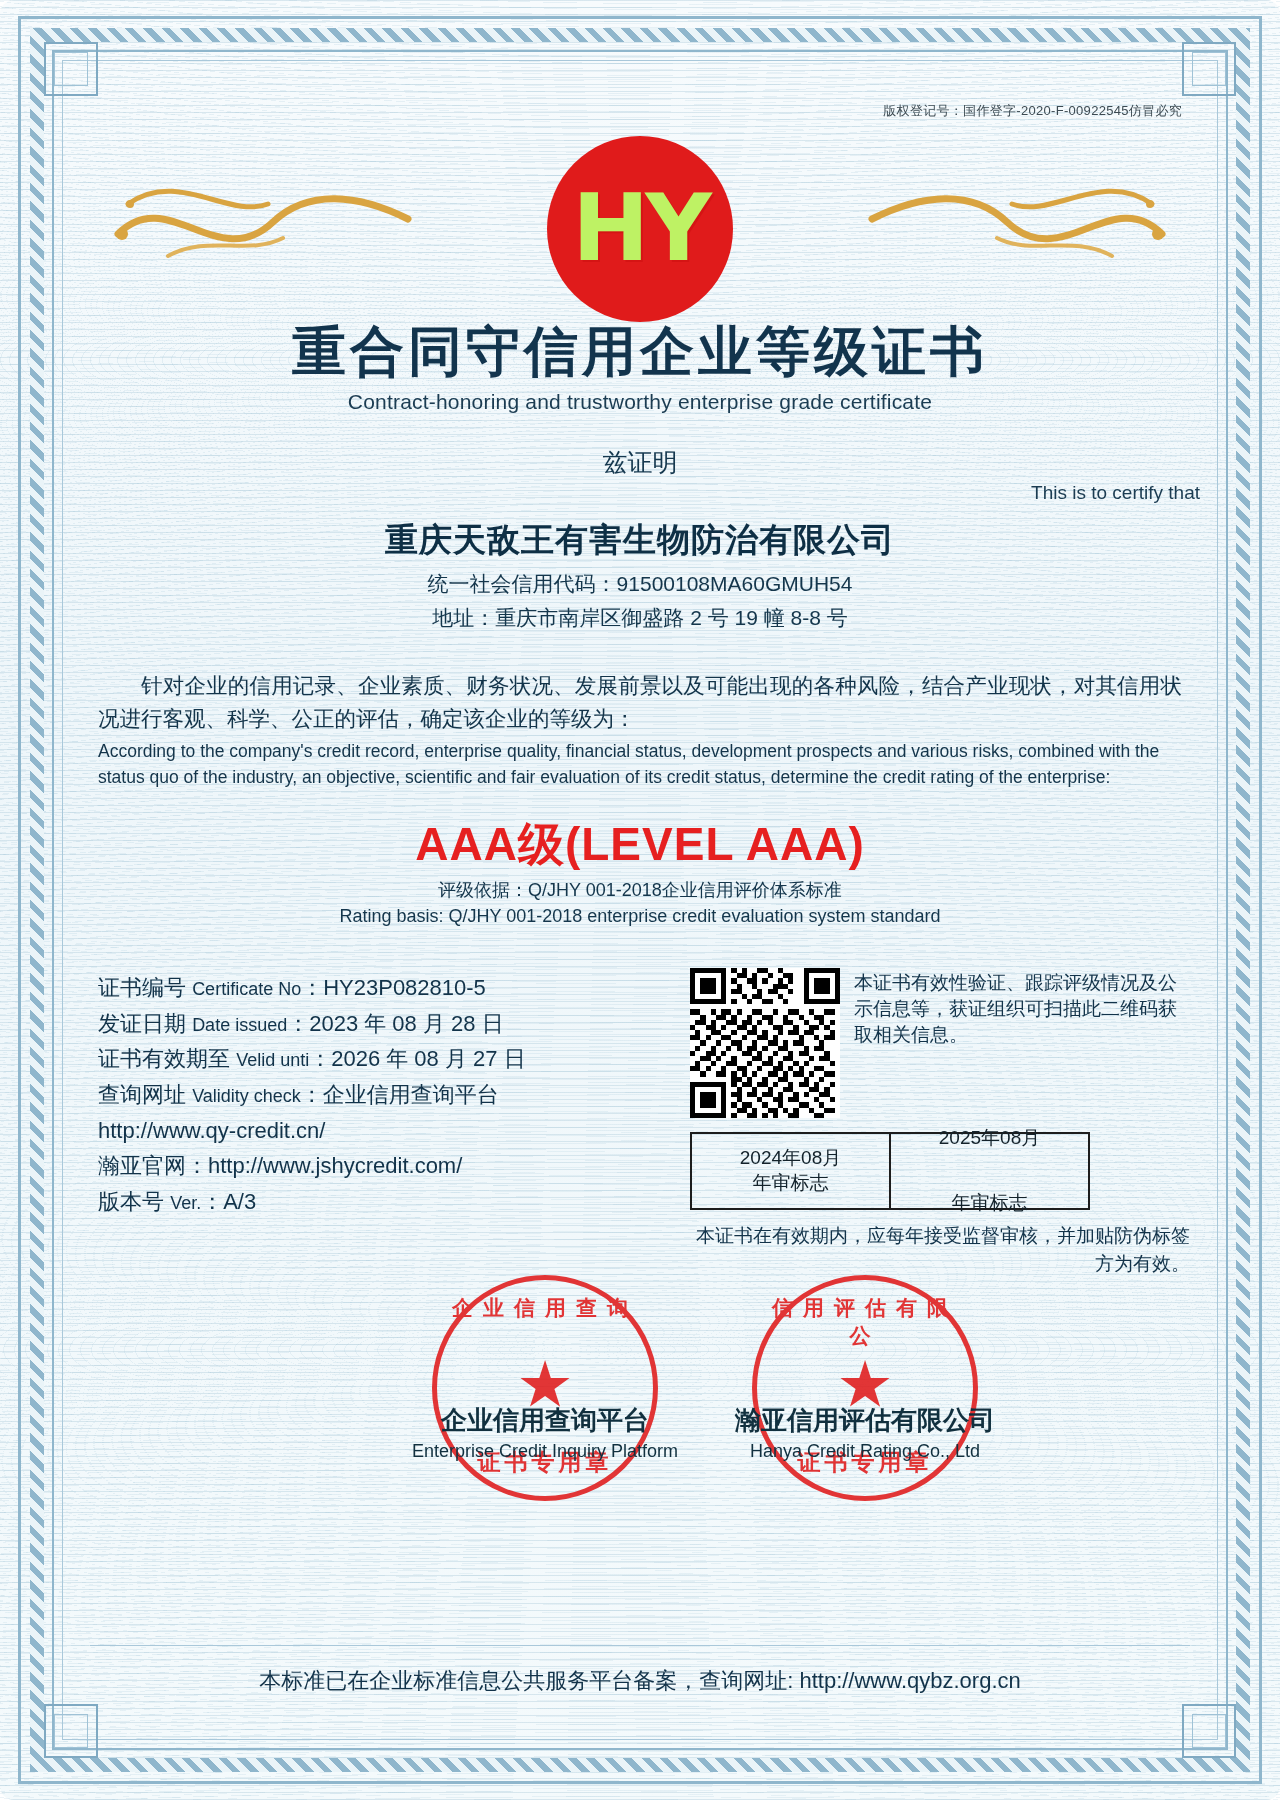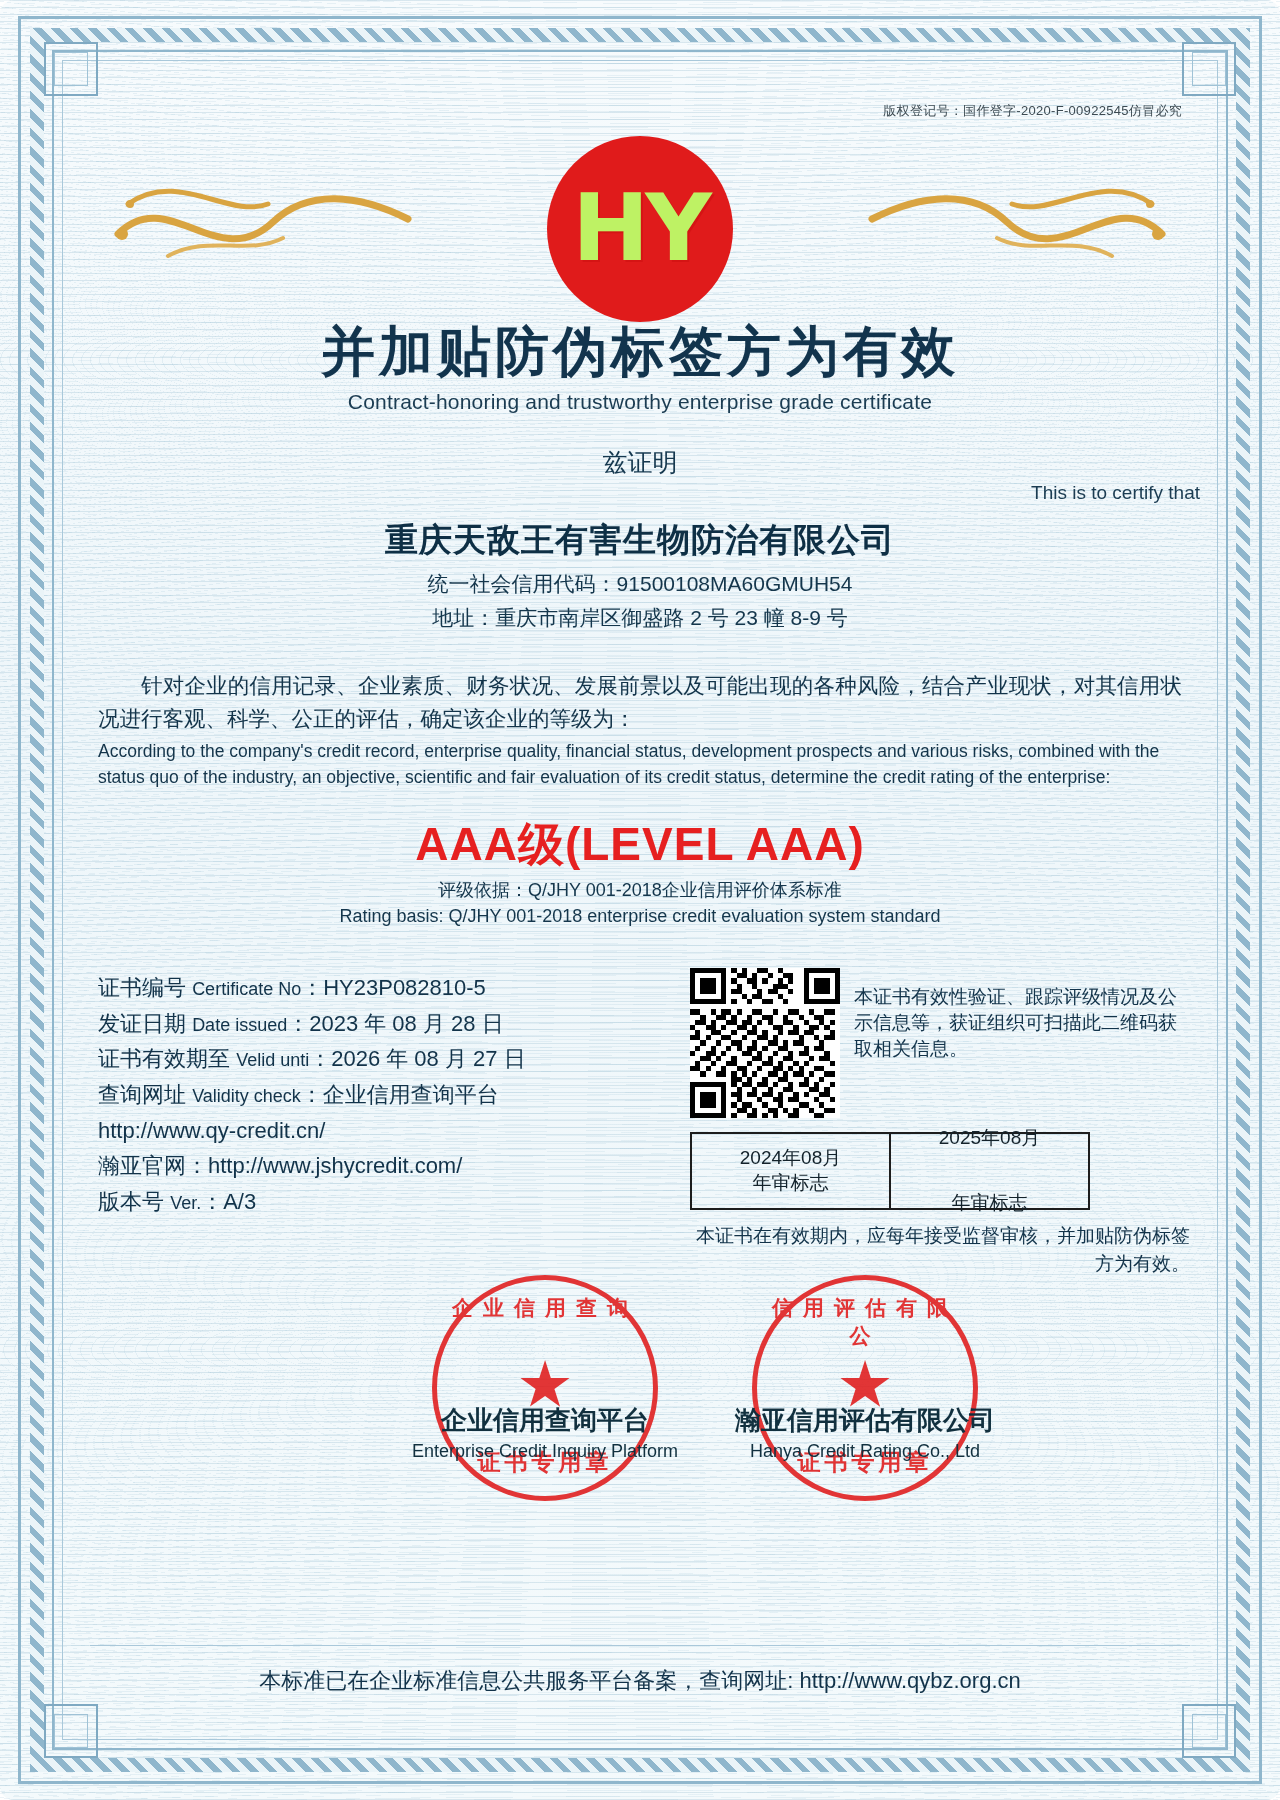--- a/index.html
+++ b/index.html
@@ -297,21 +297,21 @@
   .qr-code {
     width: 150px;
     height: 150px;
     flex: 0 0 150px;
     background-color: #ffffff;
   }
   .qr-note {
     font-size: 19px;
     line-height: 1.38;
     color: #12334a;
-    padding-top: 16px;
+    padding-top: 2px;
   }
   .stamp-boxes {
     display: flex;
     gap: 0;
     margin-top: 14px;
     width: 400px;
   }
   .stamp-box {
     flex: 1;
     border: 2px solid #1d1d1d;
@@ -457,29 +457,29 @@
           <circle cx="14" cy="70" r="6" fill="#d9a441"></circle>
           <circle cx="22" cy="40" r="4" fill="#d9a441"></circle>
         </svg>
       </div>
 
       <div class="logo-circle">
         <span class="logo-mark">HY</span>
       </div>
     </div>
 
-    <div class="title-cn">并加贴防伪标签方为有效</div>
+    <div class="title-cn">重合同守信用企业等级证书</div>
     <div class="title-en">Contract-honoring and trustworthy enterprise grade certificate</div>
 
     <div class="certify-cn">兹证明</div>
     <div class="certify-en">This is to certify that</div>
 
     <div class="company-name">重庆天敌王有害生物防治有限公司</div>
     <div class="company-code">统一社会信用代码：91500108MA60GMUH54</div>
-    <div class="company-address">地址：重庆市南岸区御盛路 2 号 23 幢 8-9 号</div>
+    <div class="company-address">地址：重庆市南岸区御盛路 2 号 19 幢 8-8 号</div>
 
     <div class="body-cn">针对企业的信用记录、企业素质、财务状况、发展前景以及可能出现的各种风险，结合产业现状，对其信用状况进行客观、科学、公正的评估，确定该企业的等级为：</div>
     <div class="body-en">According to the company's credit record, enterprise quality, financial status, development prospects and various risks, combined with the status quo of the industry, an objective, scientific and fair evaluation of its credit status, determine the credit rating of the enterprise:</div>
 
     <div class="level">AAA级(LEVEL AAA)</div>
     <div class="rating-basis-cn">评级依据：Q/JHY 001-2018企业信用评价体系标准</div>
     <div class="rating-basis-en">Rating basis: Q/JHY 001-2018 enterprise credit evaluation system standard</div>
 
     <div class="details">
       <div>

